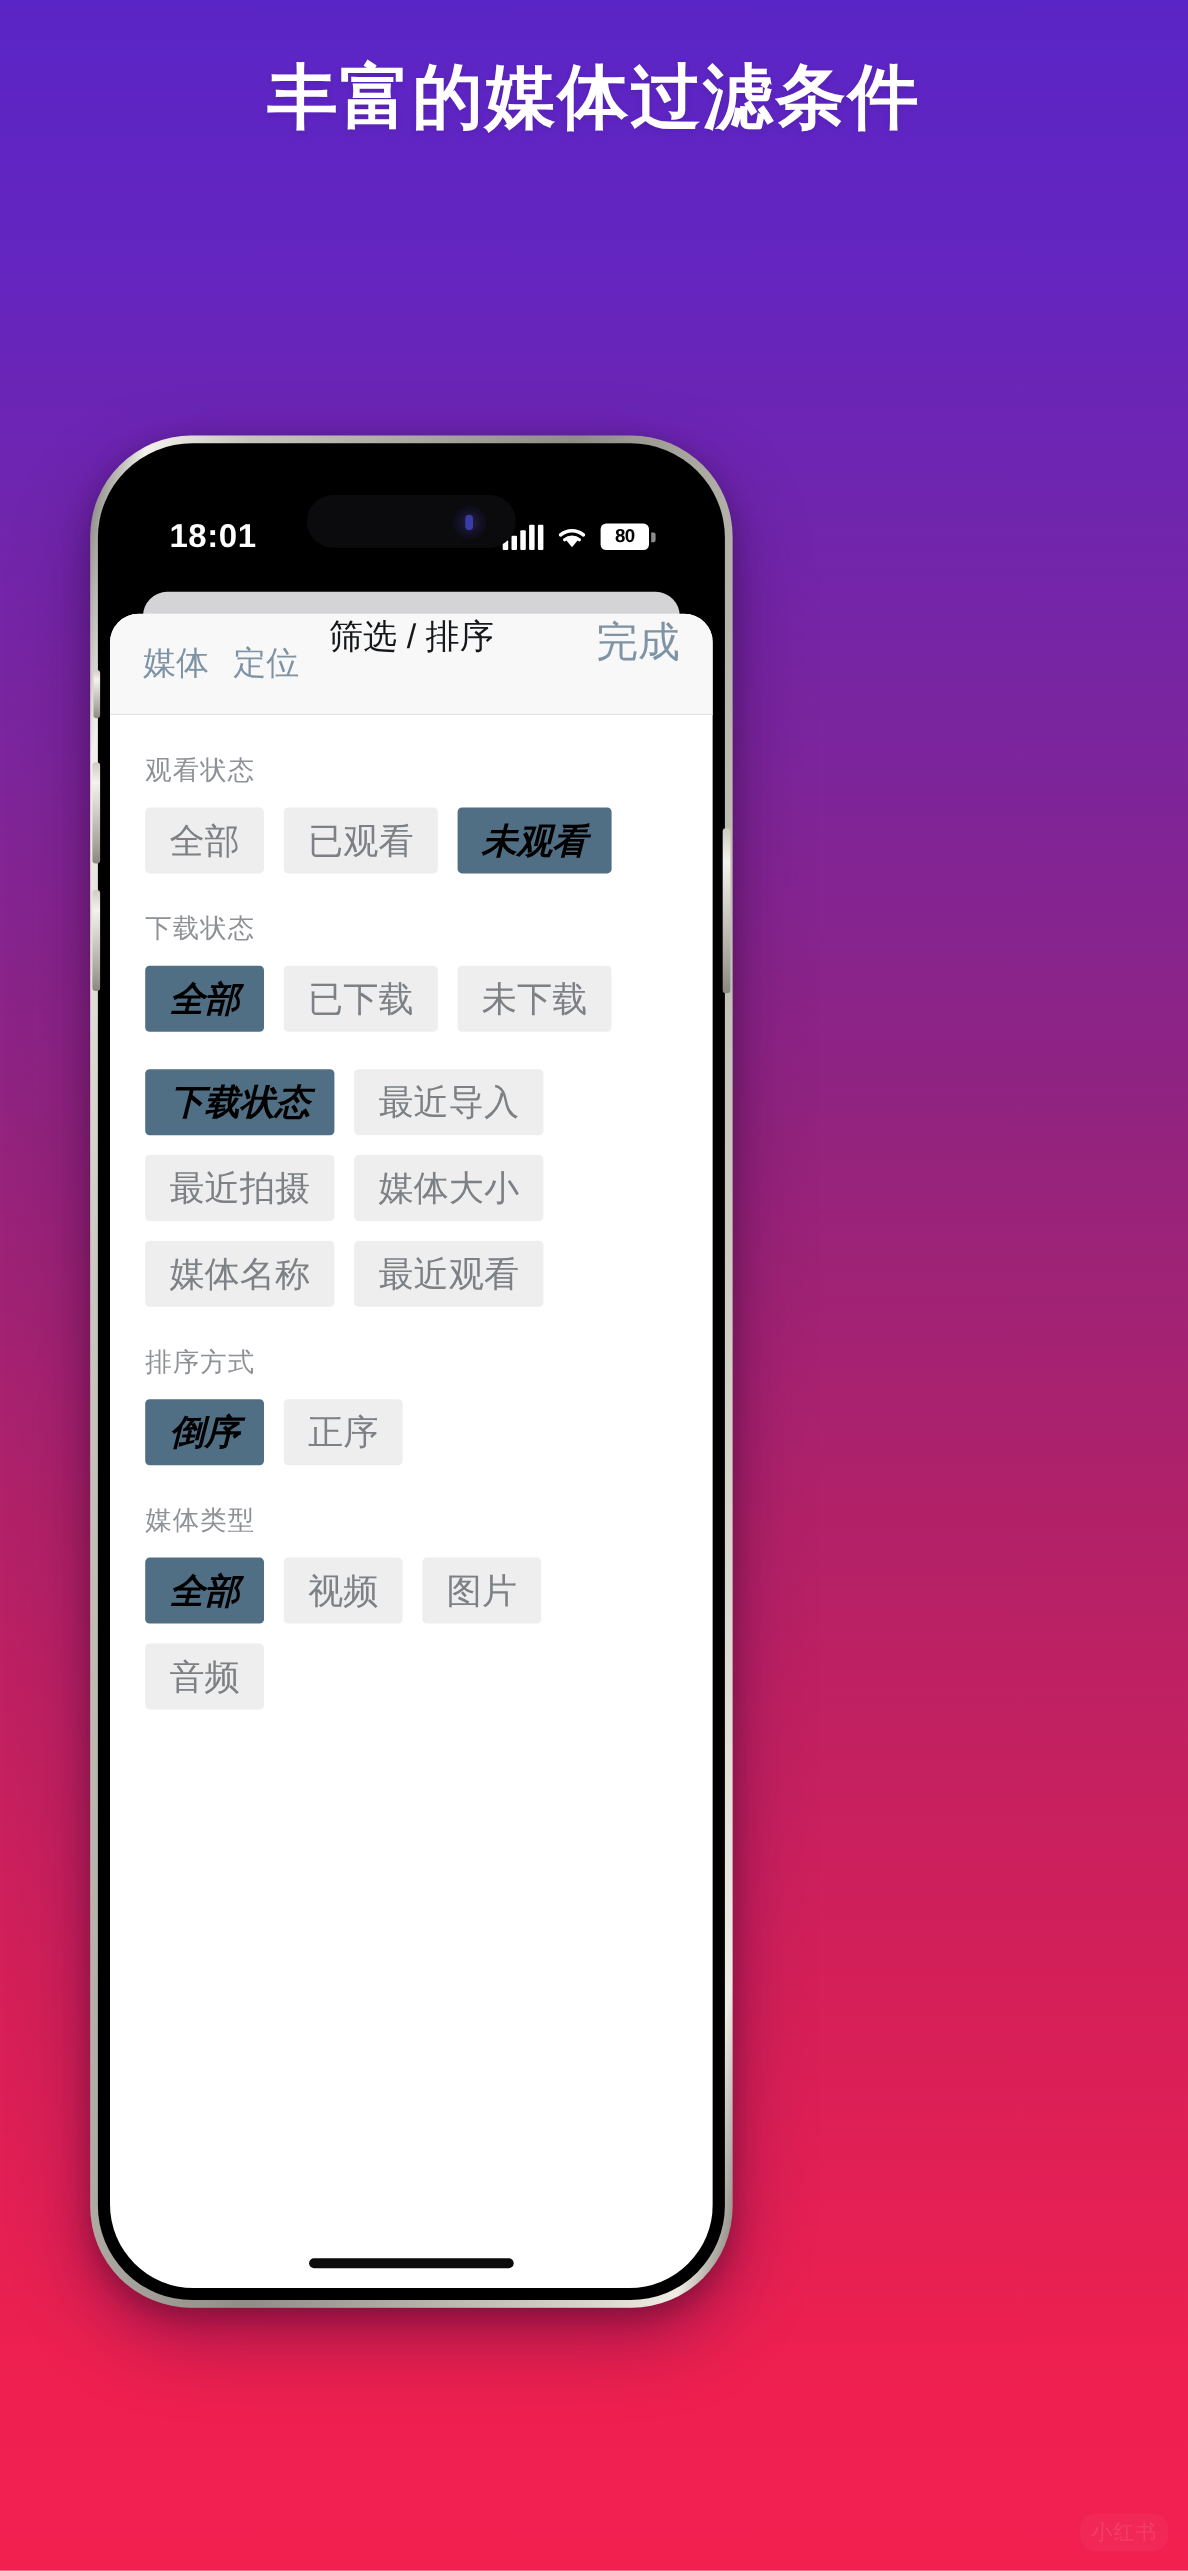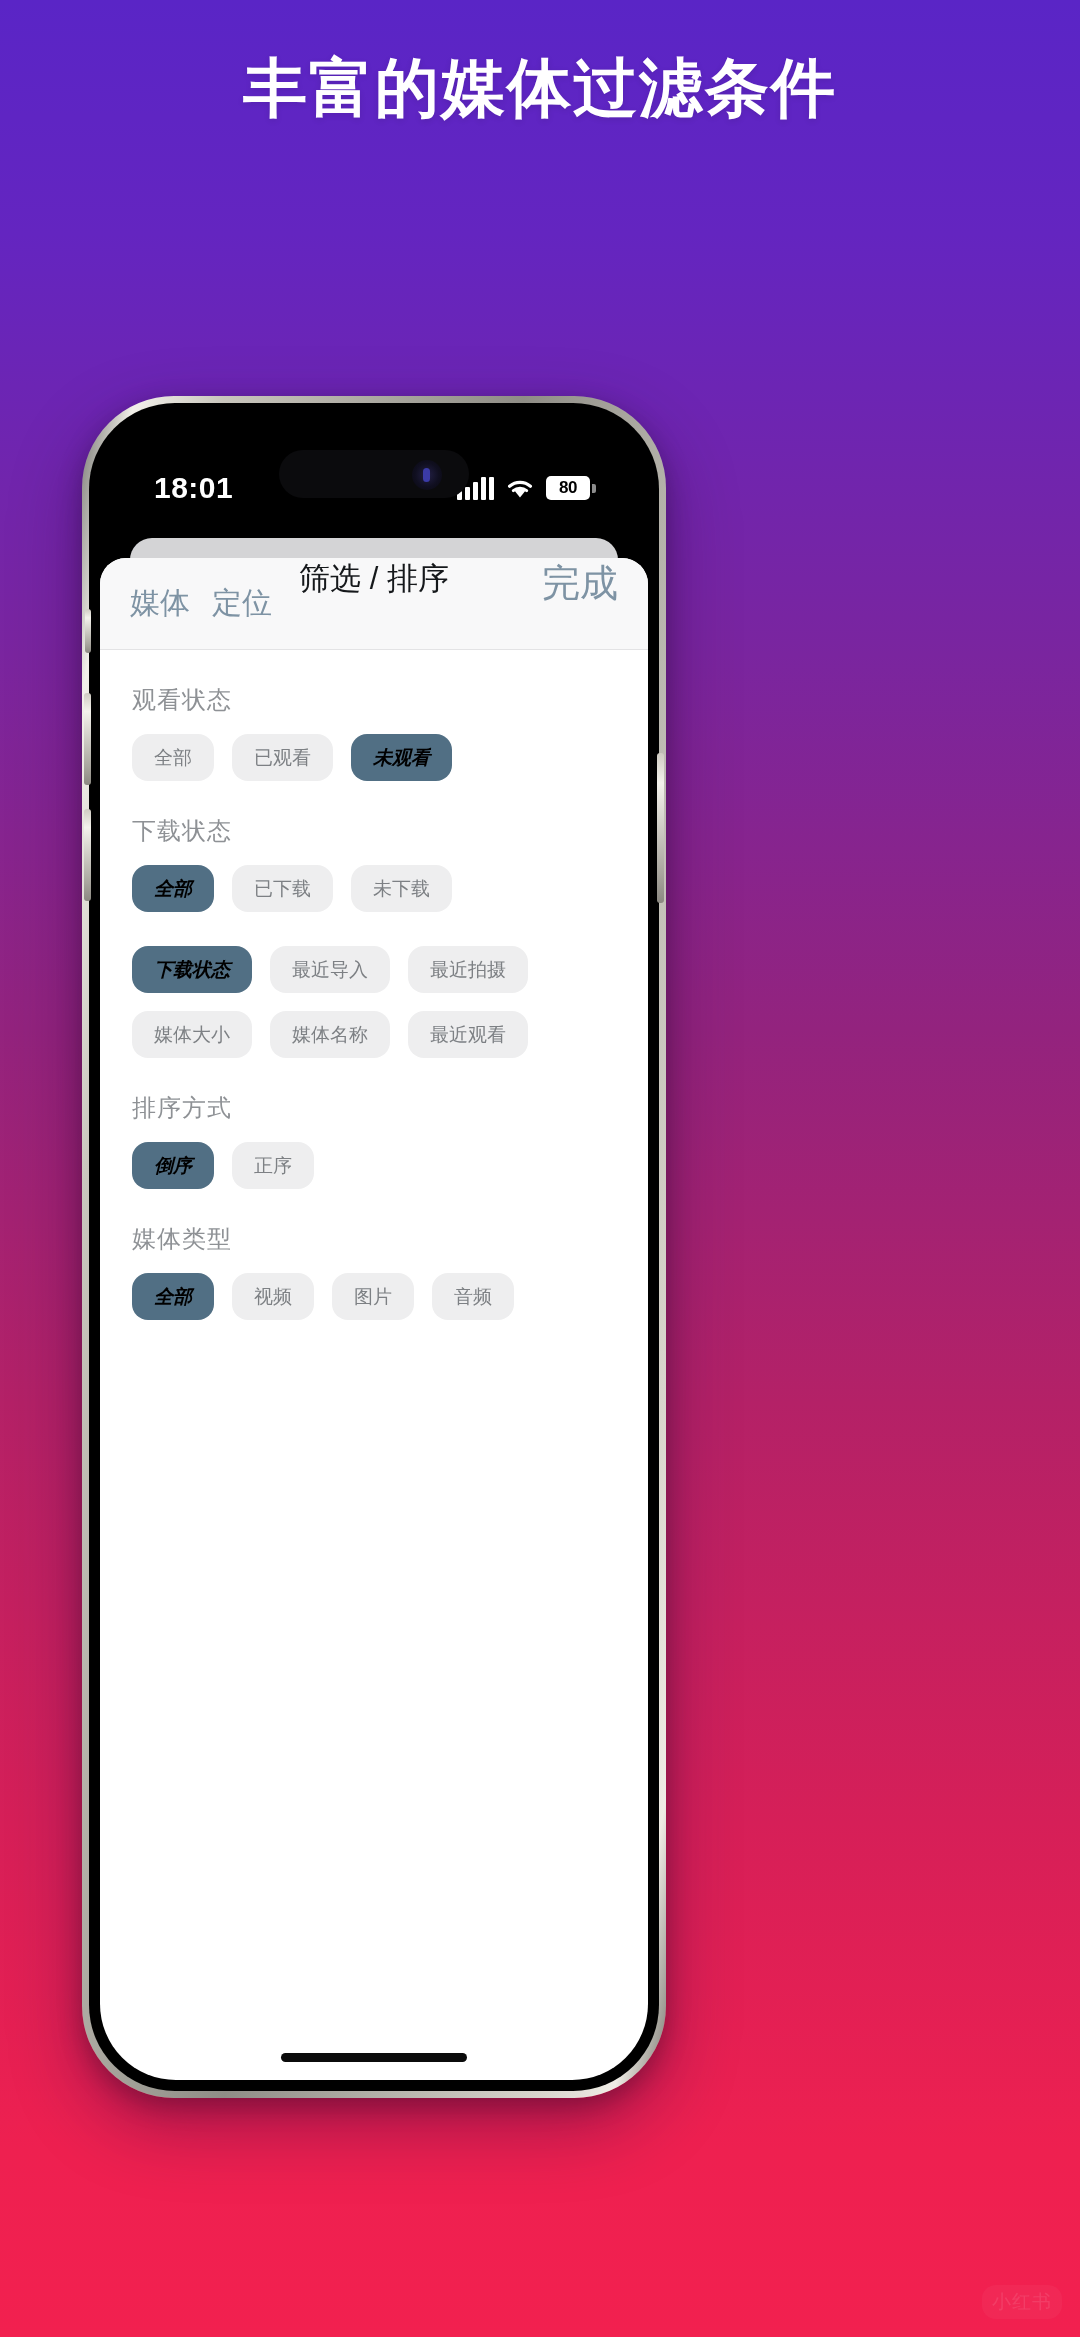--- a/index.html
+++ b/index.html
@@ -191,23 +191,23 @@
   .content { padding: 34px 32px 0 32px; }
   .section { margin-bottom: 34px; }
   .section-title {
     font-size: 24px;
     color: #8e9195;
     margin-bottom: 18px;
     letter-spacing: 1px;
   }
   .chips { display: flex; flex-wrap: wrap; gap: 18px; }
   .chip {
-    font-size: 19px;
+    font-size: 32px;
     padding: 14px 22px;
-    border-radius: 16px;
+    border-radius: 4px;
     background: #eeeeef;
     color: #7d8084;
     line-height: 1;
     white-space: nowrap;
   }
   .chip.selected {
     background: #516f84;
     color: #000000;
     font-weight: bold;
     font-style: italic;

